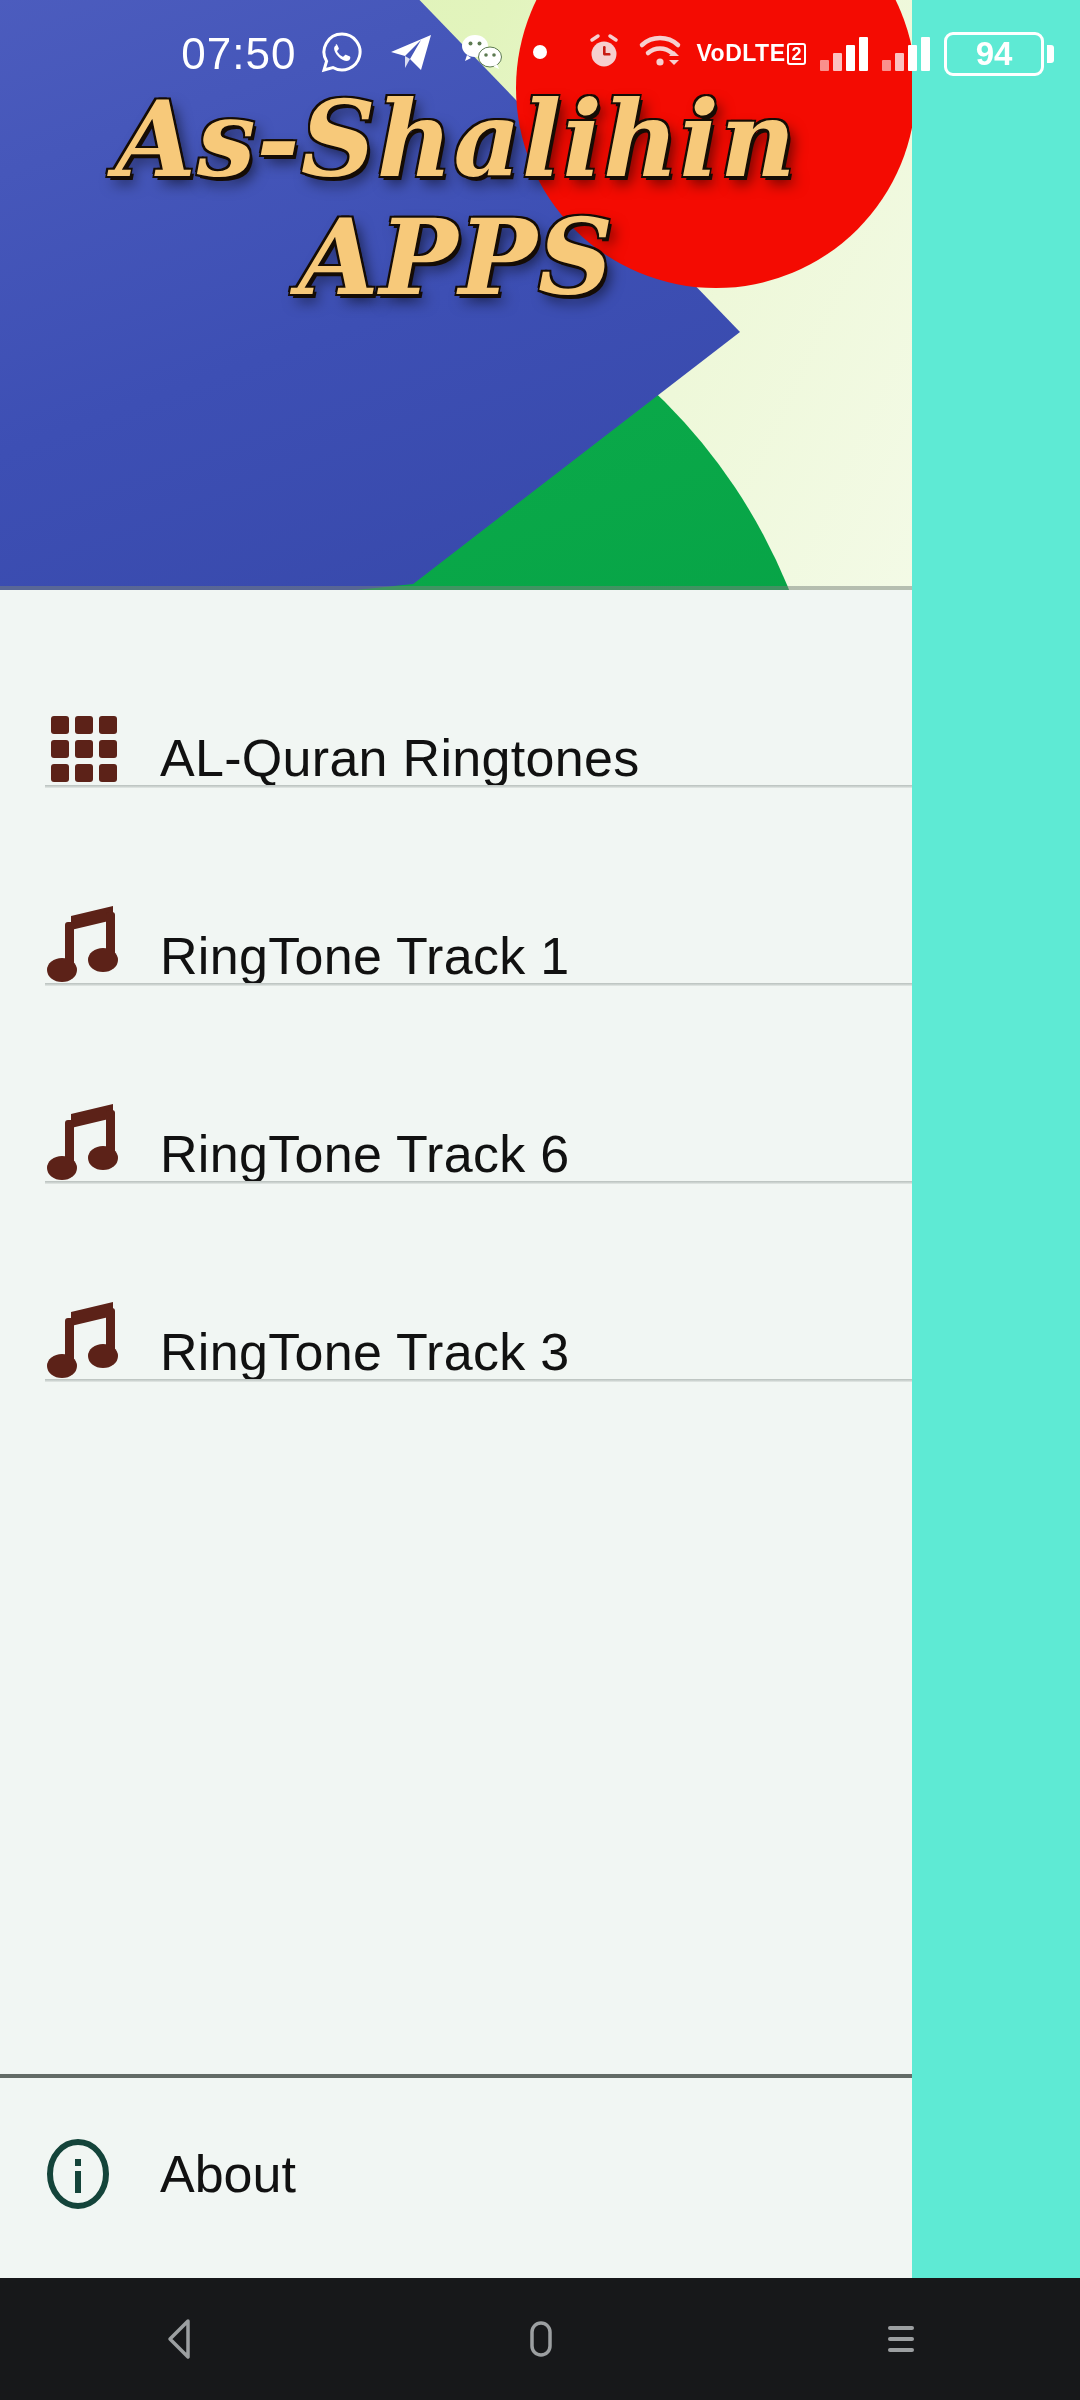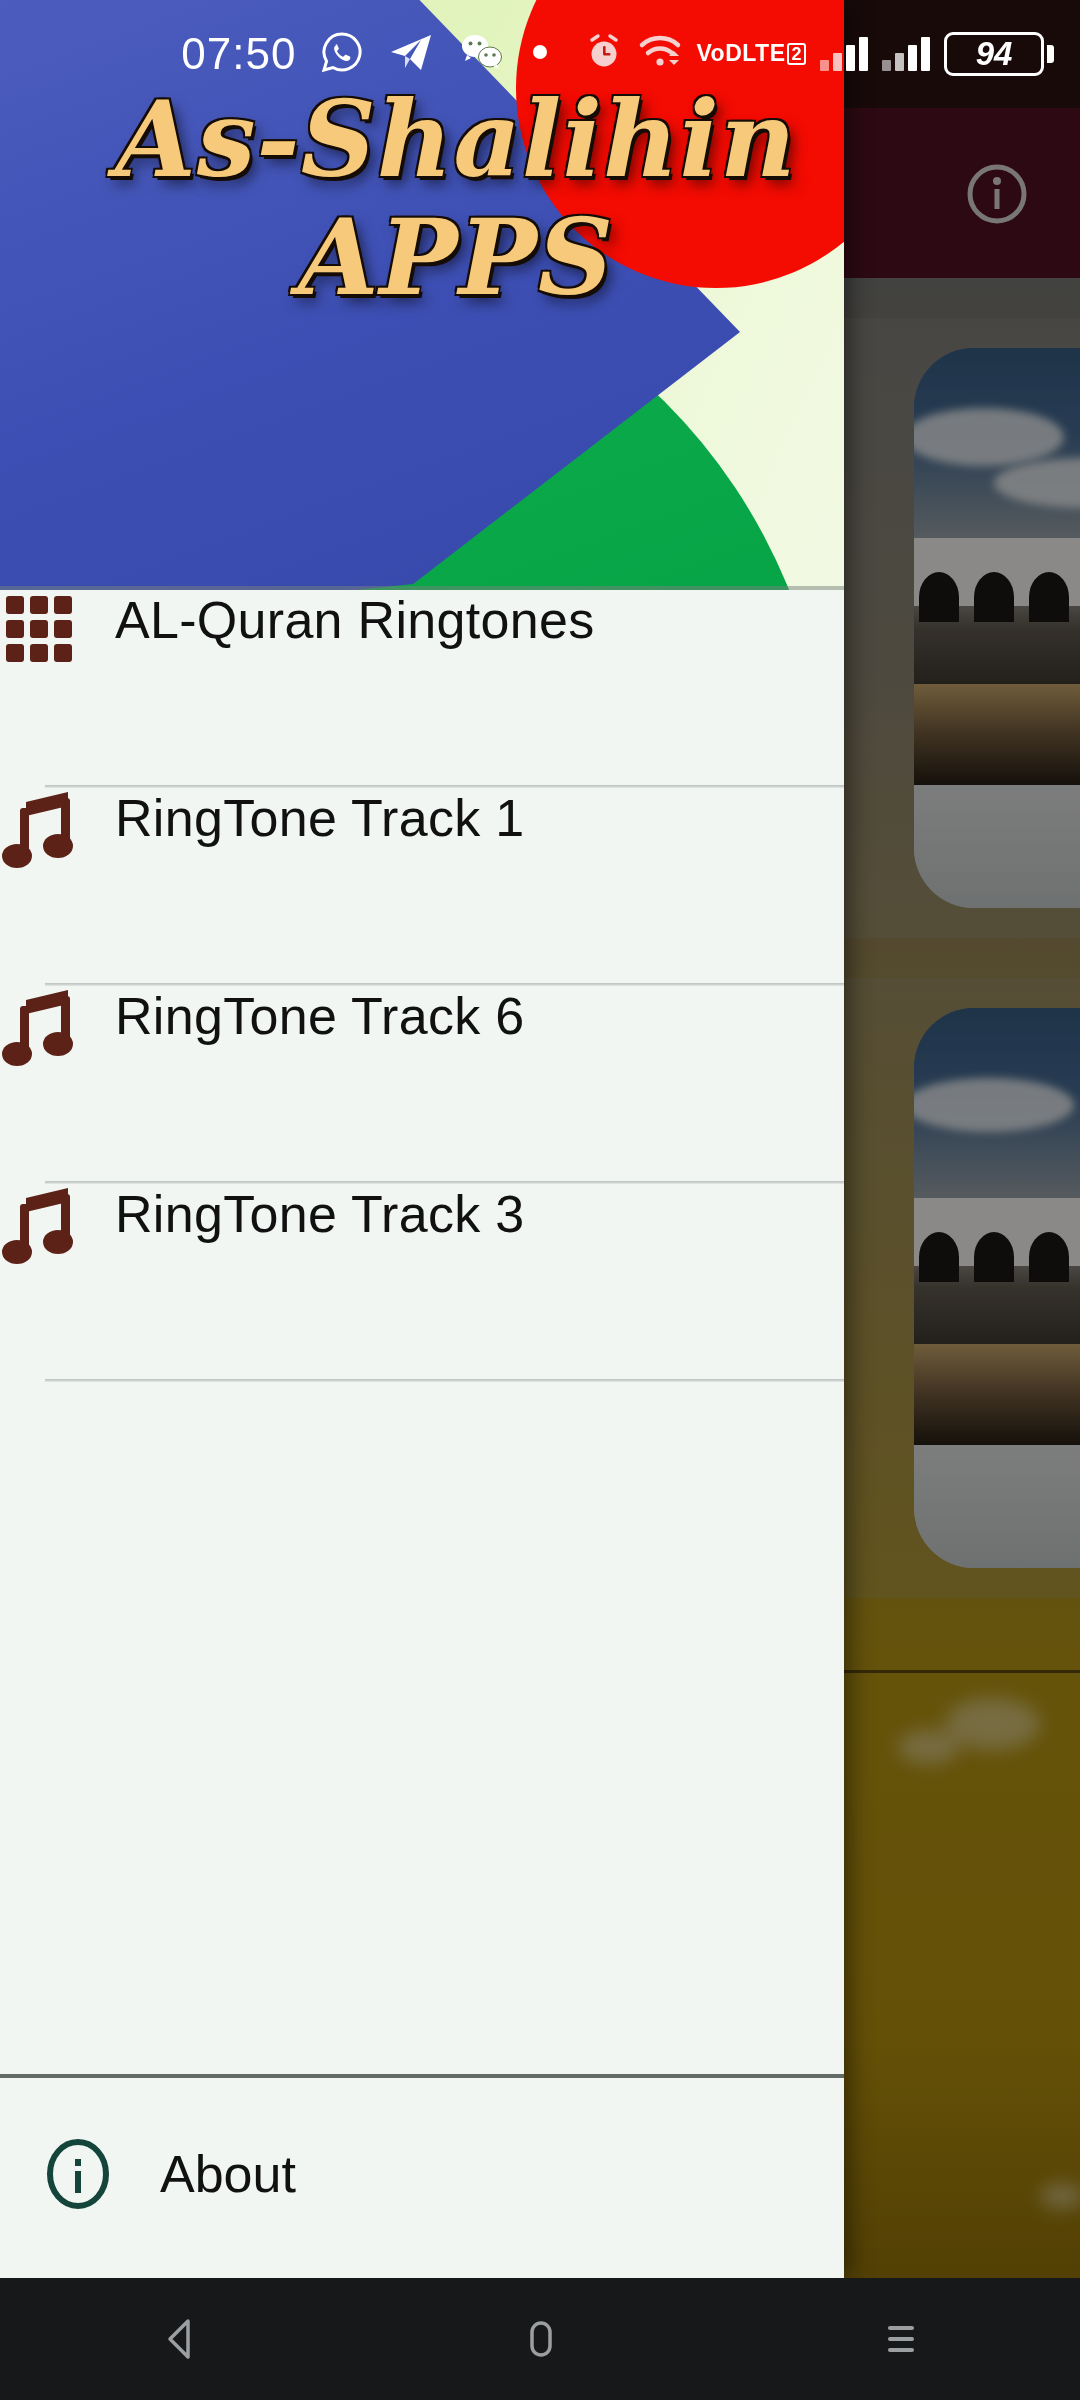--- a/index.html
+++ b/index.html
@@ -28,21 +28,21 @@
   .bg-thumb .lower { position:absolute; left:0; right:0; bottom:22%; height:18%;
                      background:linear-gradient(180deg,#b99a63 0%,#6a5438 50%,#241c13 100%); }
   .bg-thumb .plaza { position:absolute; left:0; right:0; bottom:0; height:22%;
                      background:linear-gradient(180deg,#cfd1d0 0%,#b9bdbd 100%); }
   .bg-line { position:absolute; left:0; width:1080px; height:3px; background:rgba(20,16,8,.55); }
   .bg-glow { position:absolute; border-radius:50%; background:rgba(235,232,225,.45); filter:blur(9px); }
 
   #scrim { position:absolute; inset:0; background:rgba(0,0,0,.40); }
 
   
-  #drawer { position:absolute; left:0; top:0; width:844px; height:2278px;
+  #drawer { position:absolute; left:0; top:0; width:1080px; height:2278px;
             background:#5eead4; box-shadow:6px 0 22px rgba(0,0,0,.45); overflow:hidden; }
 
   
   #banner { position:absolute; left:0; top:0; width:912px; height:590px; overflow:hidden;
             background:linear-gradient(115deg,#dcf2b0 0%,#e2f4bd 42%,#eef8d9 72%,#f3fae6 100%); }
   #banner .blue-wedge { position:absolute; left:-120px; top:-60px; width:860px; height:700px;
             background:linear-gradient(160deg,#4f5fc0 0%,#3d4fb4 55%,#3647a8 100%);
             clip-path:polygon(0% 0%, 56% 0%, 100% 56%, 62% 92%, 0% 100%); }
   #banner .green-circle { position:absolute; left:-300px; top:236px; width:1130px; height:1130px;
             border-radius:50%; background:linear-gradient(160deg,#10b04d 0%,#06a346 55%,#049a42 100%); }
@@ -54,21 +54,21 @@
   #banner-title { position:absolute; left:0; top:88px; width:912px;
             font-family:"DejaVu Serif", serif; font-style:italic; font-weight:700;
             text-align:center; line-height:1.0; letter-spacing:1px;
             color:#f7c97a; text-shadow:3px 4px 0 #150c05, -2px -2px 0 #150c05, 2px -2px 0 #150c05, -2px 2px 0 #150c05, 6px 8px 14px rgba(0,0,0,.55); }
   #banner-title .l1 { display:block; font-size:104px; }
   #banner-title .l2 { display:block; font-size:104px; margin-top:14px; }
   #banner-bottomline { position:absolute; left:0; bottom:0; width:912px; height:4px; background:rgba(120,130,124,.5); }
 
   
   #drawer-list { position:absolute; left:0; top:590px; width:912px; bottom:112px; background:#f1f6f3; }
-  .row { position:relative; display:flex; align-items:flex-start; height:198px; cursor:pointer; }
+  .row { position:relative; display:flex; align-items:flex-end; height:198px; padding-left:45px; cursor:pointer; }
   .row .ico { width:115px; flex:0 0 115px; display:flex; align-items:center; justify-content:flex-start; }
   .row .ico svg { display:block; }
   .row .lbl { font-family:"Liberation Sans", sans-serif; font-size:52px; color:#111; letter-spacing:.3px; }
   .row-div { position:absolute; left:45px; right:0; bottom:0; height:3px;
              background:linear-gradient(180deg,#b9c0bd 0%,#cfd6d3 60%,#e6ebe8 100%); }
 
   
   #drawer-footer { position:absolute; left:0; bottom:0; width:912px; height:204px; background:#f1f6f3;margin-top:8px; }
   #footer-div { position:absolute; left:0; top:0; width:912px; height:4px; background:#636b66; }
   #about-row { display:flex; align-items:center; height:200px; padding-left:45px; cursor:pointer; }
@@ -86,21 +86,21 @@
   #volte { display:flex; flex-direction:row; align-items:flex-start; line-height:.95;
            font-size:23px; font-weight:700; letter-spacing:.5px; }
   #volte .r { display:flex; align-items:center; gap:2px; }
   #volte .boxed { border:2px solid #fff; border-radius:3px; padding:0 2px; font-size:18px; line-height:1; }
   .bars { display:flex; align-items:flex-end; gap:4px; height:34px; }
   .bars i { display:block; width:9px; background:#fff; border-radius:1px; }
   .bars i:nth-child(1){height:11px; opacity:.55}
   .bars i:nth-child(2){height:18px; opacity:.75}
   .bars i:nth-child(3){height:26px}
   .bars i:nth-child(4){height:34px}
-  #battery { display:flex; align-items:center;font-style:italic; }
+  #battery { display:flex; align-items:center; }
   #battery .shell { border:3px solid #fff; border-radius:9px; height:44px; min-width:100px;
                     display:flex; align-items:center; justify-content:center; padding:0 10px; }
   #battery .shell span { font-size:33px; font-weight:700; color:#fff; }
   #battery .nub { width:7px; height:18px; background:#fff; border-radius:0 3px 3px 0; margin-left:3px; }
 
   
   #navbar { position:absolute; left:0; bottom:0; width:1080px; height:122px; background:#17181a;
             display:flex; align-items:center; justify-content:space-around; }
   .navbtn { width:160px; height:122px; display:flex; align-items:center; justify-content:center; cursor:pointer; }
 </style>

